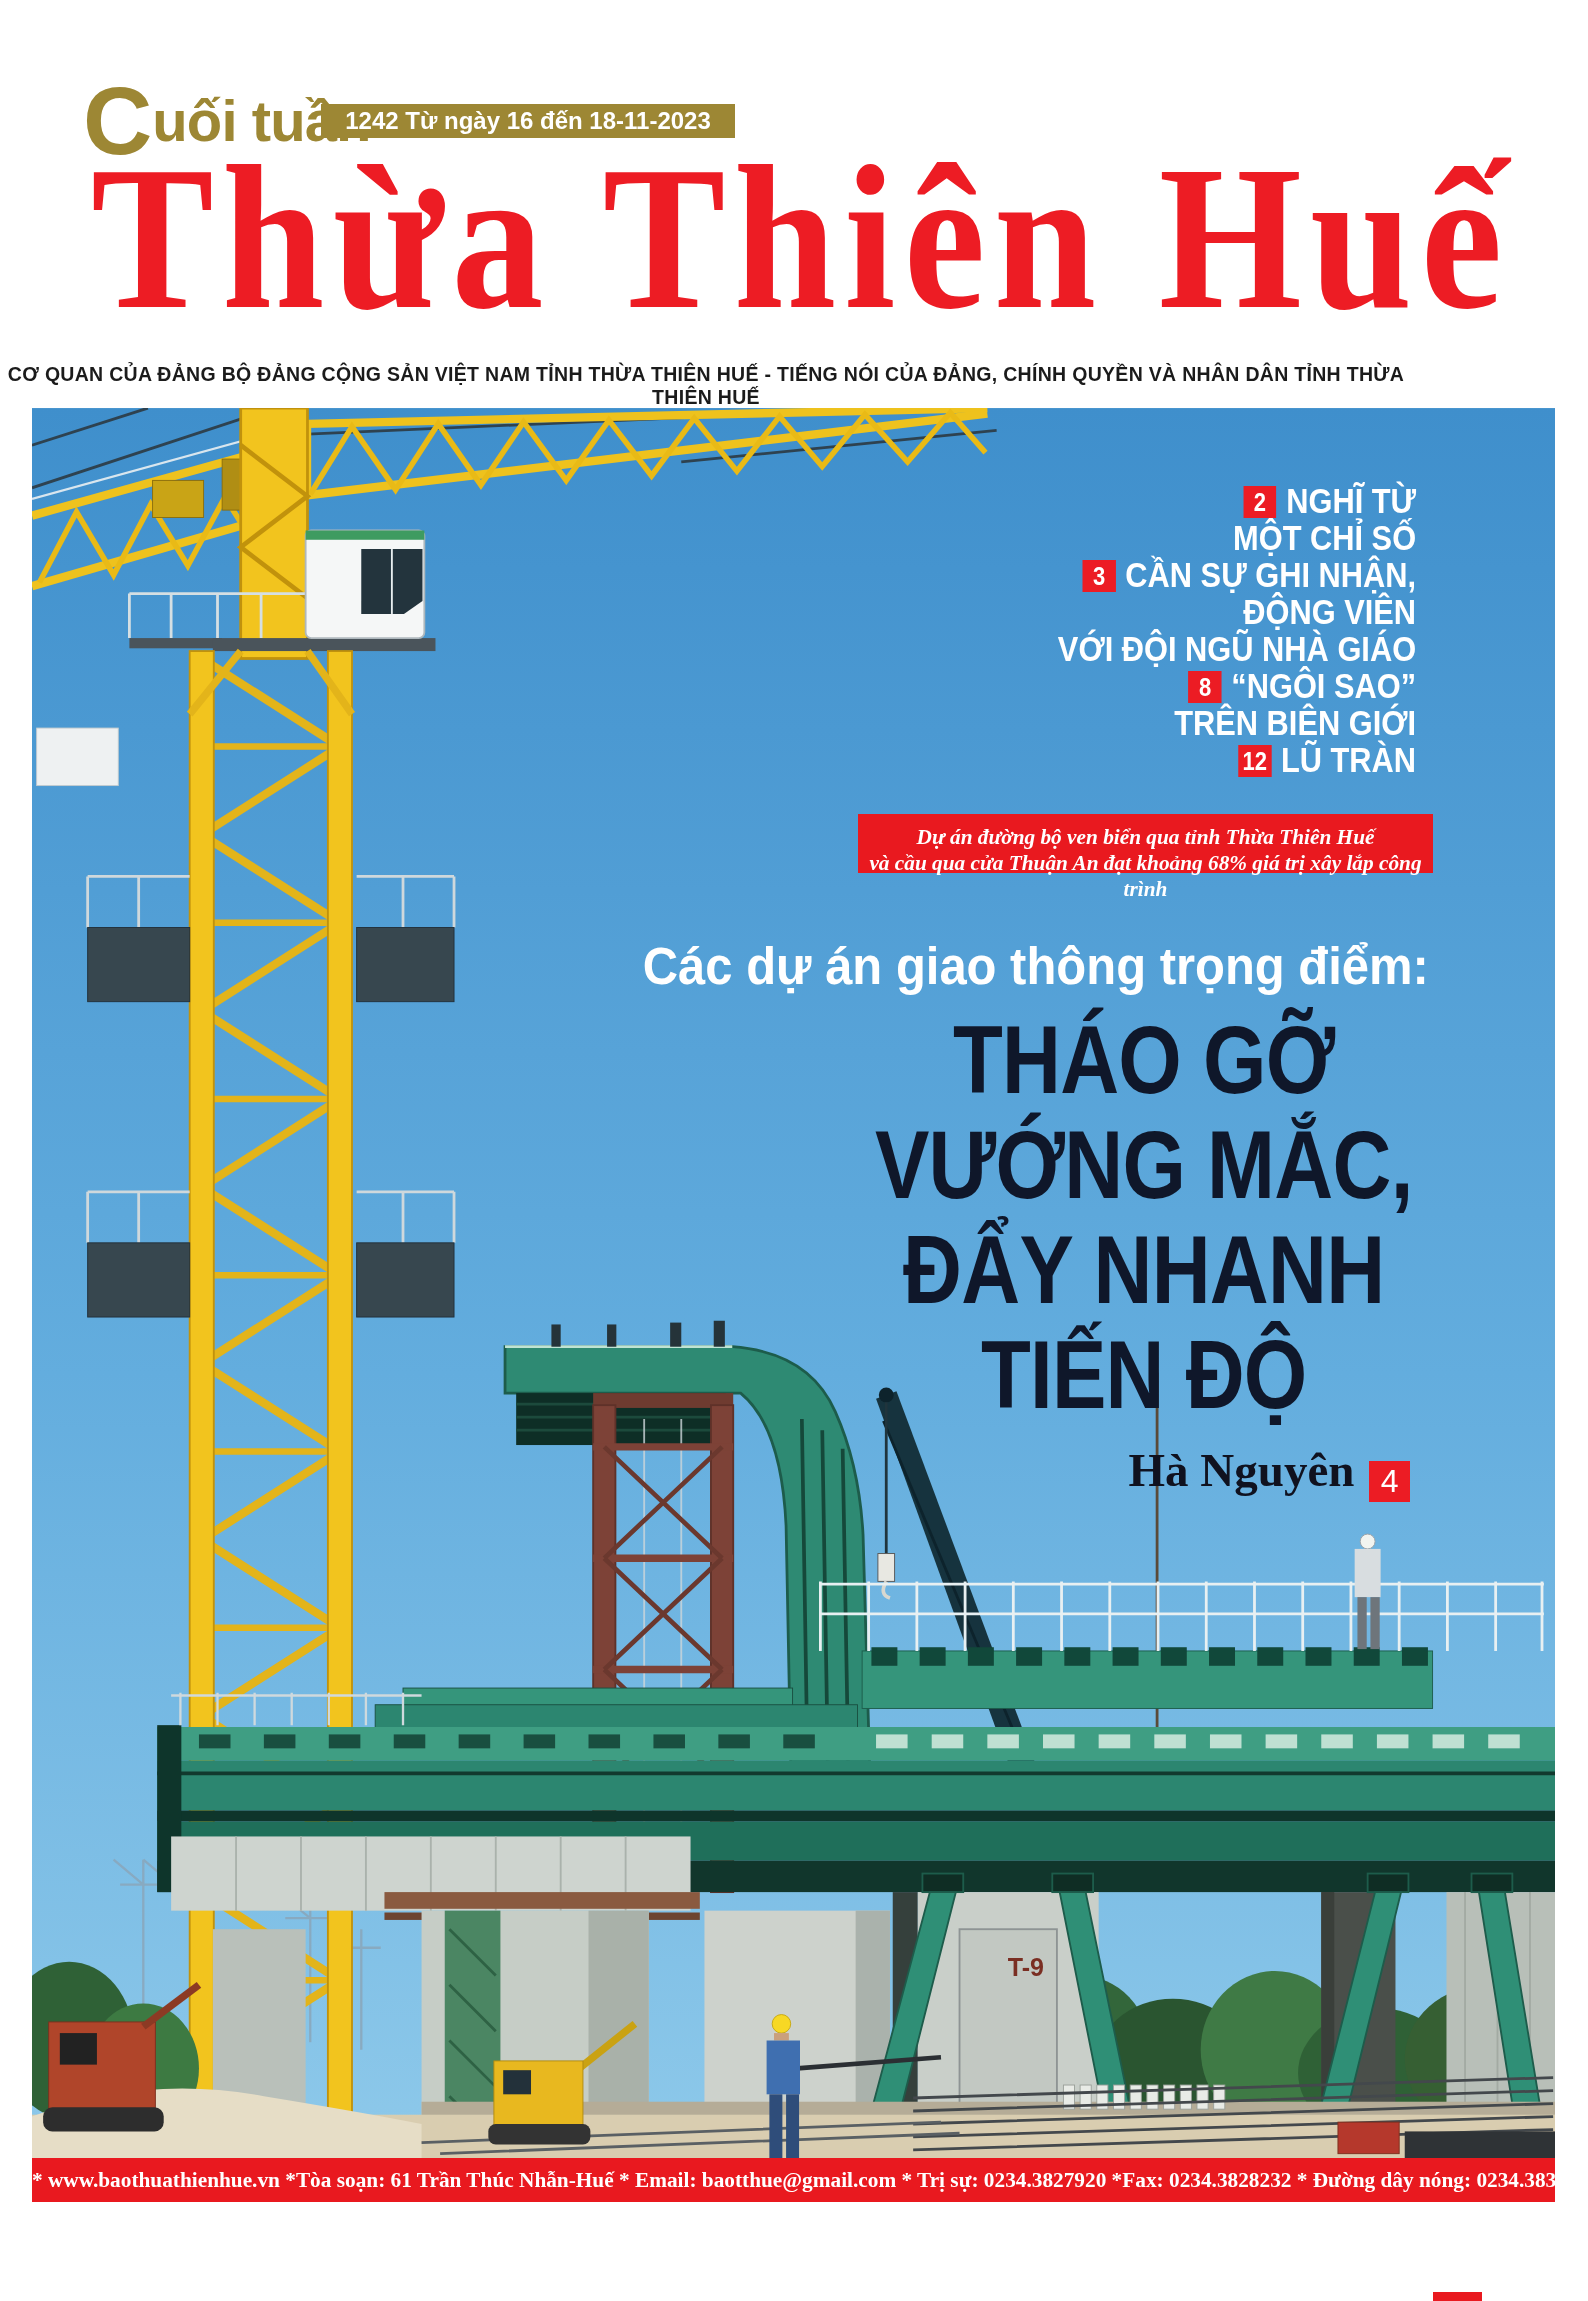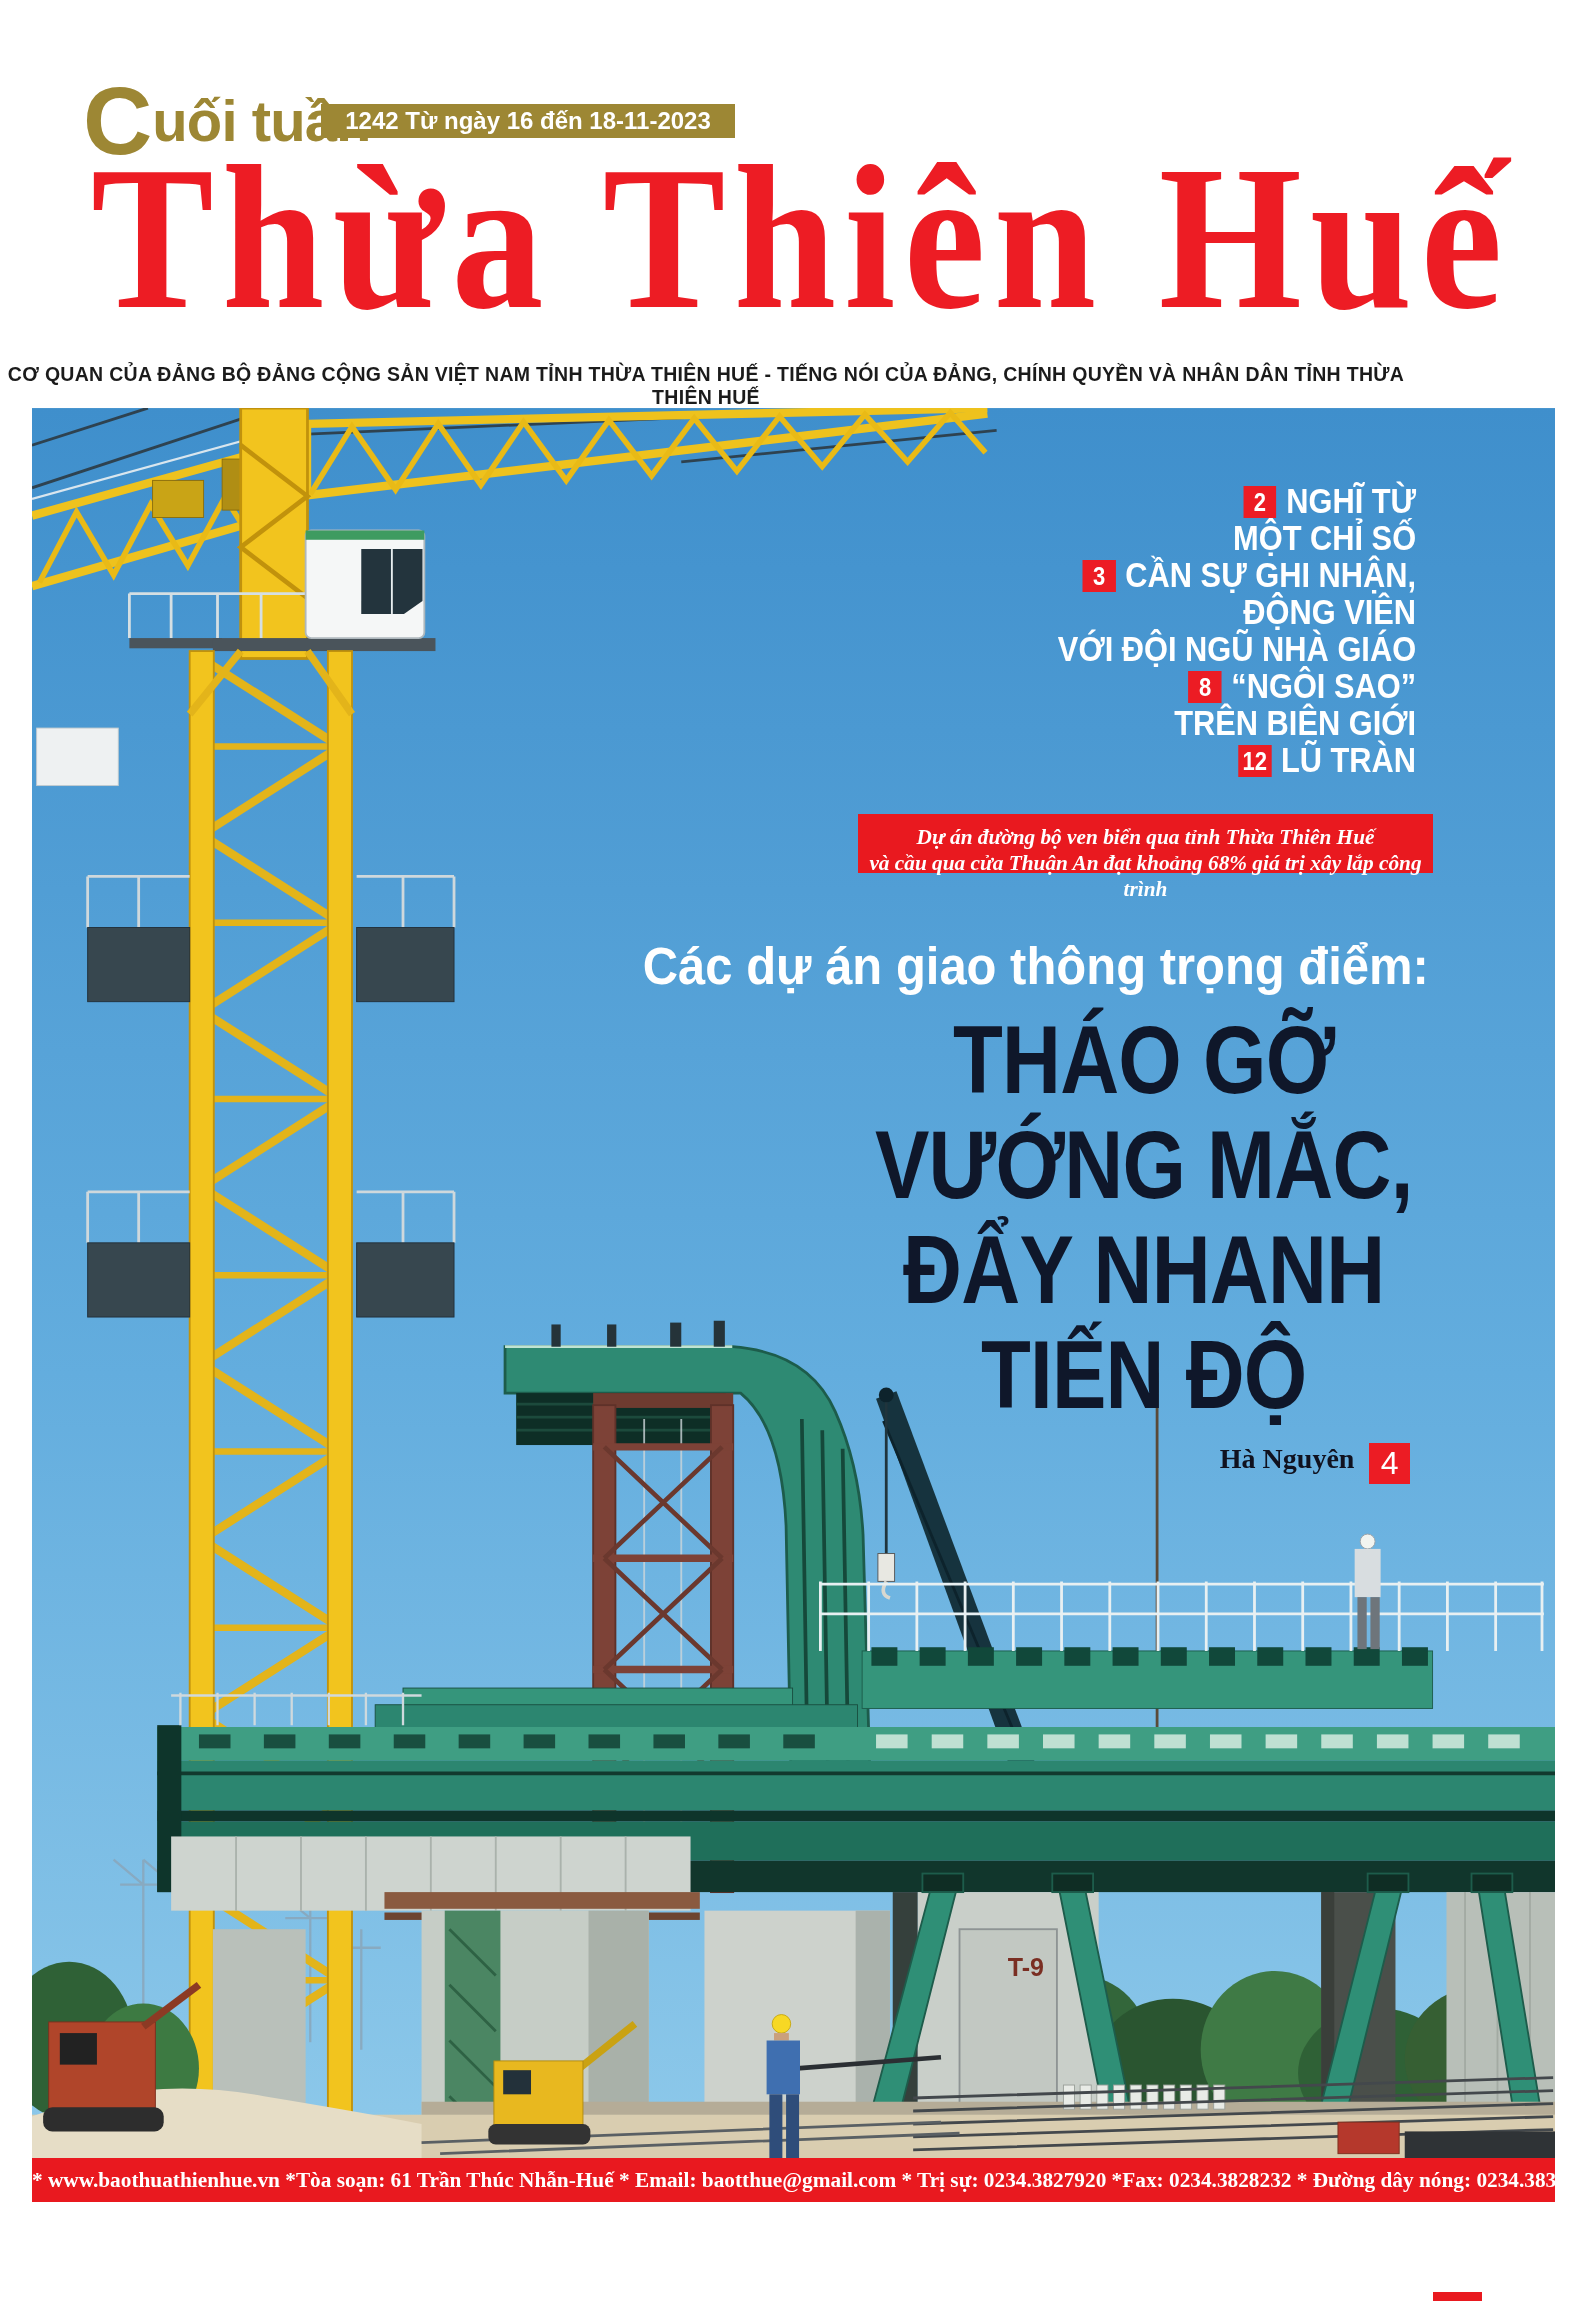--- a/index.html
+++ b/index.html
@@ -28,21 +28,21 @@
           vertical-align:1.9px;}
   .note-band{position:absolute;left:858px;top:814px;width:575px;height:59px;background:#e9191f;
              color:#ffffff;font-family:"Liberation Serif",serif;font-style:italic;font-weight:bold;
              font-size:21.3px;line-height:26px;text-align:center;padding-top:10px;box-sizing:border-box;}
   .kicker{position:absolute;right:160px;top:937px;color:#ffffff;font-size:51px;font-weight:bold;
           white-space:nowrap;transform:scaleX(0.96);transform-origin:right center;}
   .headline{position:absolute;right:176px;top:1007px;text-align:center;color:#0f172a;}
   .headline div{font-size:96px;font-weight:bold;line-height:105px;white-space:nowrap;
                 transform:scaleX(0.85);transform-origin:right center;letter-spacing:-0.9px;}
   .byline{position:absolute;right:168px;top:1443px;white-space:nowrap;}
-  .byline .name{font-family:"Liberation Serif",serif;font-weight:bold;font-size:28px;color:#10121f;
+  .byline .name{font-family:"Liberation Serif",serif;font-weight:bold;font-size:47px;color:#10121f;
                 vertical-align:5.6px;margin-right:15px;}
   .byline .pg-box{min-width:35px;height:41px;font-size:32px;line-height:41px;vertical-align:0;}
   .contact-bar{position:absolute;left:32px;top:2158px;width:1523px;height:44px;background:#e9191f;
                color:#ffffff;font-family:"Liberation Serif",serif;font-weight:bold;font-size:21.3px;
                text-align:center;line-height:44px;white-space:nowrap;}
   .folio-cut{position:absolute;left:1433px;top:2292px;width:49px;height:9.3px;background:#e9191f;}
 </style>
 </head>
 <body>
 

